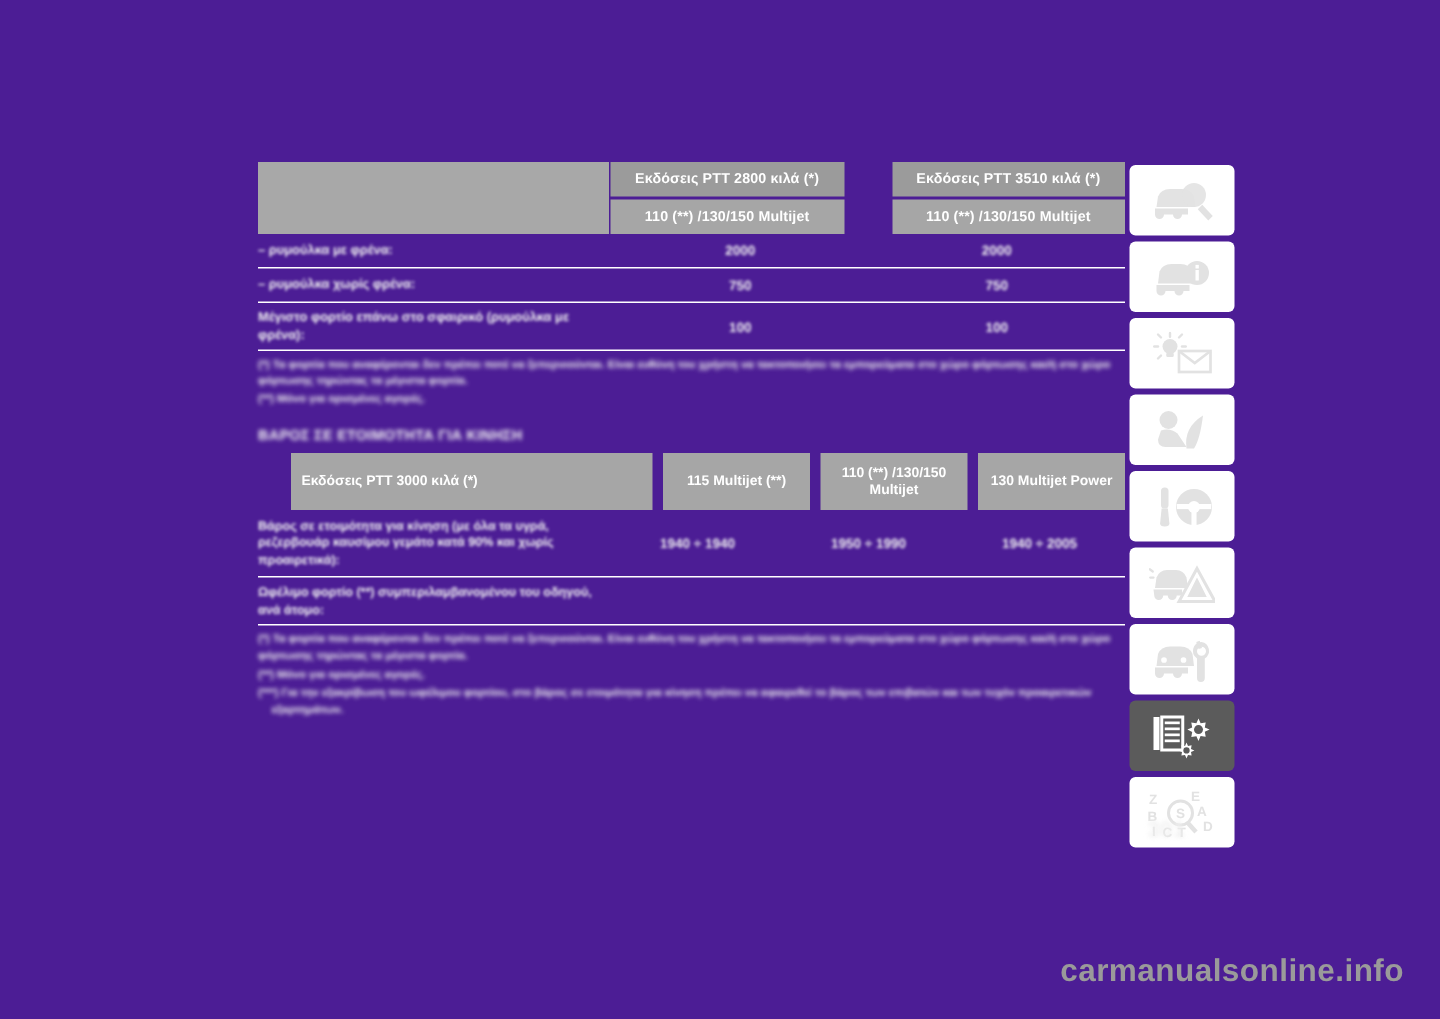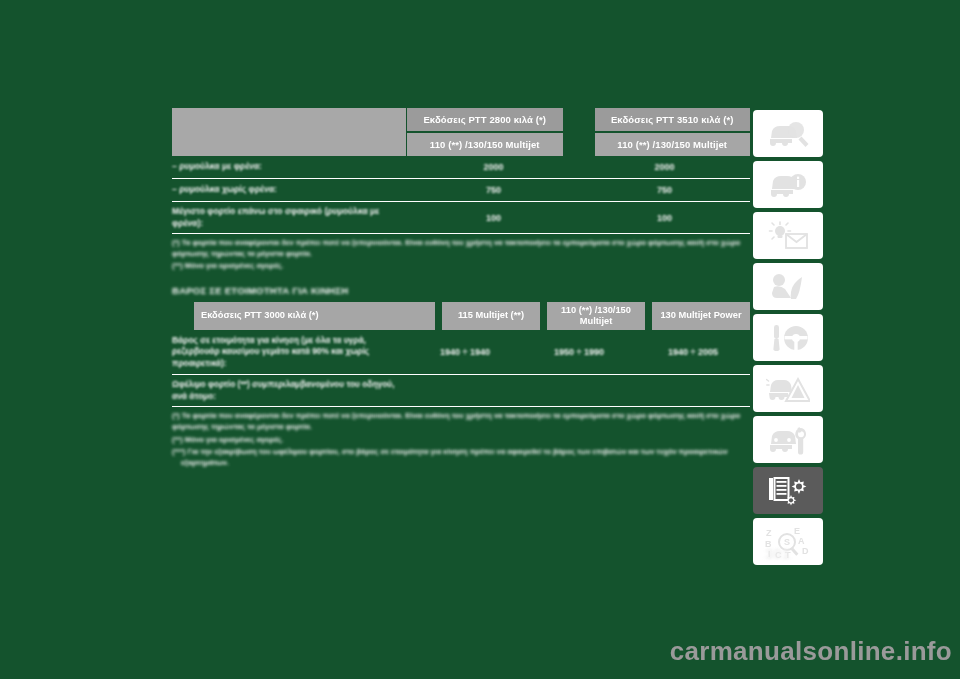--- a/index.html
+++ b/index.html
@@ -3,21 +3,21 @@
 <meta charset="utf-8">
 <style>
   html,body{margin:0;padding:0;background:#000;}
   body{
     width:960px;height:679px;overflow:hidden;position:relative;
     font-family:"Liberation Sans",sans-serif;
     -webkit-font-smoothing:antialiased;
   }
 
   
-  #page{position:absolute;inset:0;background:#14532d;}
+  #page{position:absolute;inset:0;background:#4c1d95;}
 
   
   #content{
     position:absolute;left:172px;top:108px;width:578px;height:390px;
   }
 
   
   .t1-head{display:flex;align-items:stretch;height:48px;}
   .t1-head .spacer{width:234px;background:#a8a8a8;margin-right:0;}
   .t1-head .hgroup{display:flex;flex-direction:column;flex:1;margin-left:1px;}
@@ -54,21 +54,21 @@
   }
   .note.indent{padding-left:9px;text-indent:-9px;}
 
   
   .sec-title{
     color:#f5f5f5;font-size:9.6px;font-weight:bold;
     margin:12px 0 6px 0;letter-spacing:.2px;
   }
 
   
-  .t2-head{display:flex;height:28px;margin-bottom:1px;padding-left:22px;}
+  .t2-head{display:flex;height:38px;margin-bottom:1px;padding-left:22px;}
   .t2-head .cell{
     background:#a6a6a6;color:#fff;font-size:9.3px;font-weight:bold;
     display:flex;align-items:center;line-height:1.15;
   }
   .t2-head .cell.left{width:234px;justify-content:flex-start;padding-left:7px;}
   .t2-head .cell.mid{flex:1;justify-content:center;text-align:center;padding:0 4px;}
   .t2-head .cell + .cell{margin-left:7px;}
 
   .row2{
     display:flex;align-items:center;
@@ -97,22 +97,22 @@
 
   
   #pageno{
     position:absolute;left:765px;top:545px;color:#f0f0f0;
     font-size:15px;font-weight:bold;
   }
 
   
   #wm{
     position:absolute;left:0;top:636px;width:960px;text-align:right;
-    padding-right:8px;box-sizing:border-box;
-    color:#9a9a9a;font-size:26px;font-weight:bold;letter-spacing:.3px;
+    padding-right:24px;box-sizing:border-box;
+    color:#9a9a9a;font-size:21px;font-weight:bold;letter-spacing:.3px;
   }
 </style>
 </head>
 <body>
 
 <div id="page">
 
   <div id="content">
 
     <div>

